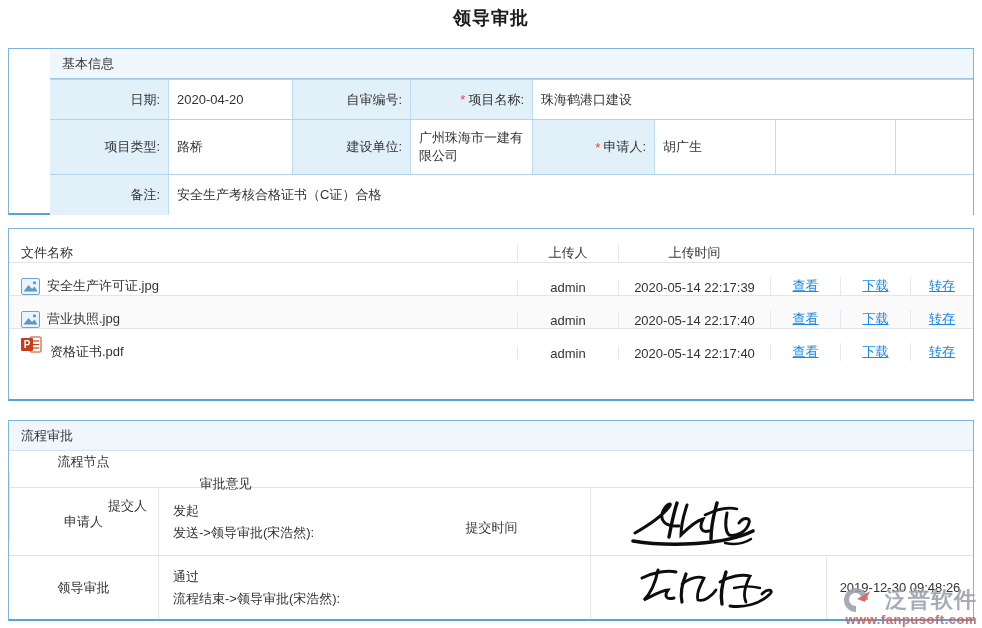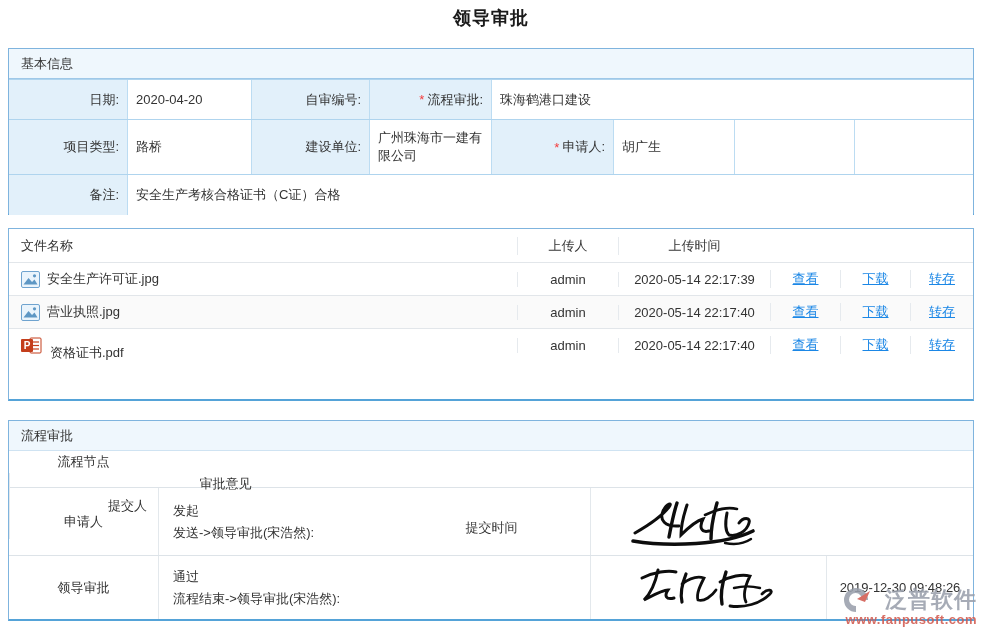--- a/index.html
+++ b/index.html
@@ -9,38 +9,38 @@
   .page-title { position:absolute; top:6px; left:0; width:100%; text-align:center;
     font-size:18px; font-weight:bold; color:#1a1a1a; letter-spacing:1px; }
 
   .panel { position:absolute; left:8px; width:966px; background:#fff;
     border:1px solid #7FB4DE; border-bottom:2px solid #55A3D8; }
 
   .sec-head { background:#EFF7FD; display:flex; align-items:center; padding:0 12px;
     font-size:13px; color:#333; }
 
   
-  #panel-basic { top:48px; height:167px; }
+  #panel-basic { top:48px; height:167px;padding-left:41px; }
   #panel-basic .sec-head { height:30px; border-bottom:1px solid #9FC8E8; }
   .bi-row { display:flex; border-top:1px solid #AFD4EE; }
   .bi-row:first-of-type { border-top:none; }
   .bi-cell { display:flex; align-items:center; padding:2px 8px; font-size:13px; color:#333;
     border-left:1px solid #BCDCF2; overflow:hidden; }
   .bi-cell:first-child { border-left:none; }
   .bi-label { background:#E2F0FA; justify-content:flex-end; text-align:right; }
   .bi-value { background:#fff; justify-content:flex-start; line-height:1.35; }
   .req { color:#f43b3b; margin-right:3px; font-size:13px; }
 
   
   #panel-att { top:228px; height:173px; }
   #panel-att .sec-head { height:39px; gap:10px; }
   .btn { display:inline-flex; align-items:center; justify-content:center; height:25px;
     padding:0 13px; background:#DFEFFB; border:1px solid #A8D4F2; border-radius:4px;
     color:#2090E9; font-size:13px; cursor:pointer; }
-  .t-row { display:flex; border-top:1px solid #E2E6EA; align-items:center; }
+  .t-row { display:flex; border-top:1px solid #E2E6EA; align-items:flex-end; }
   .t-row.head { border-top:none; }
   .t-cell { display:flex; align-items:center; justify-content:center; font-size:13px;
     color:#333; border-left:1px solid #E6EAEE; padding:0 4px; }
   .t-cell:first-child { border-left:none; }
   .t-row.alt { background:#FAFAFA; }
   .file-cell { justify-content:flex-start; padding-left:12px; gap:7px; }
   a.act { color:#1B87E6; font-size:13px; text-decoration:underline; cursor:pointer; }
 
   
   #panel-appr { top:420px; height:201px; }
@@ -80,21 +80,21 @@
     <div class="bi-row" style="height:40px;">
       <div class="bi-cell bi-label" style="width:118px;">
           <span>日期:</span>
         </div>
       <div class="bi-cell bi-value" style="width:124px;">2020-04-20</div>
       <div class="bi-cell bi-label" style="width:118px;">
           <span>自审编号:</span>
         </div>
       <div class="bi-cell bi-label" style="width:122px;">
         <span class="req">*</span>
-        <span>流程审批:</span>
+        <span>项目名称:</span>
       </div>
       <div class="bi-cell bi-value" style="flex:1;">珠海鹤港口建设</div>
     </div>
 
     <div class="bi-row" style="height:55px;">
       <div class="bi-cell bi-label" style="width:118px;">
           <span>项目类型:</span>
         </div>
       <div class="bi-cell bi-value" style="width:124px;">路桥</div>
       <div class="bi-cell bi-label" style="width:118px;">

